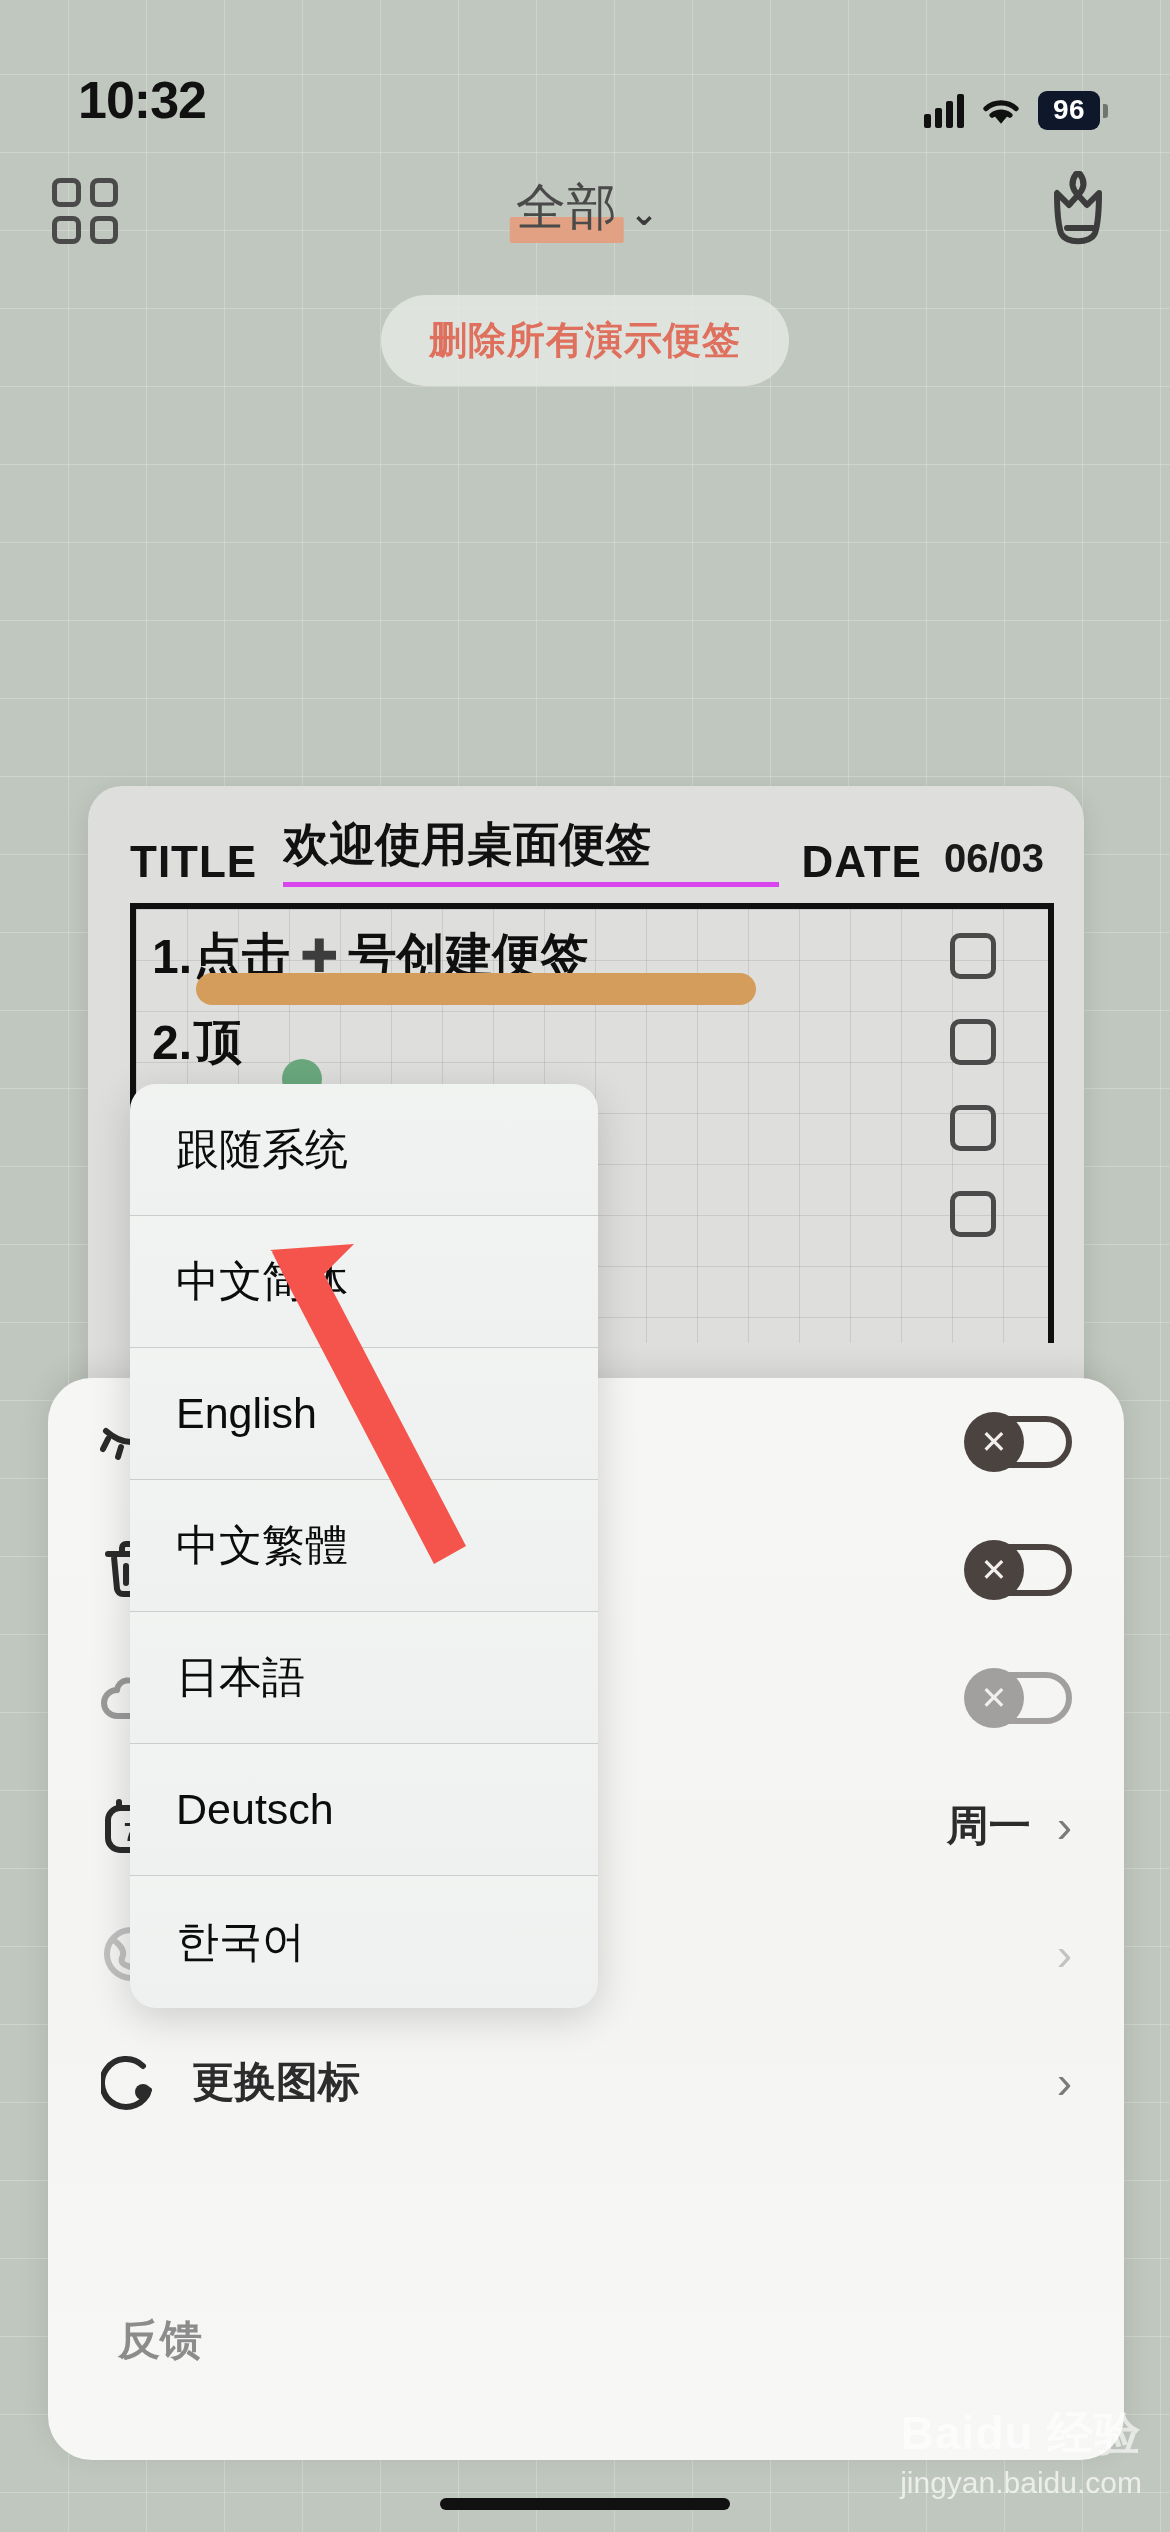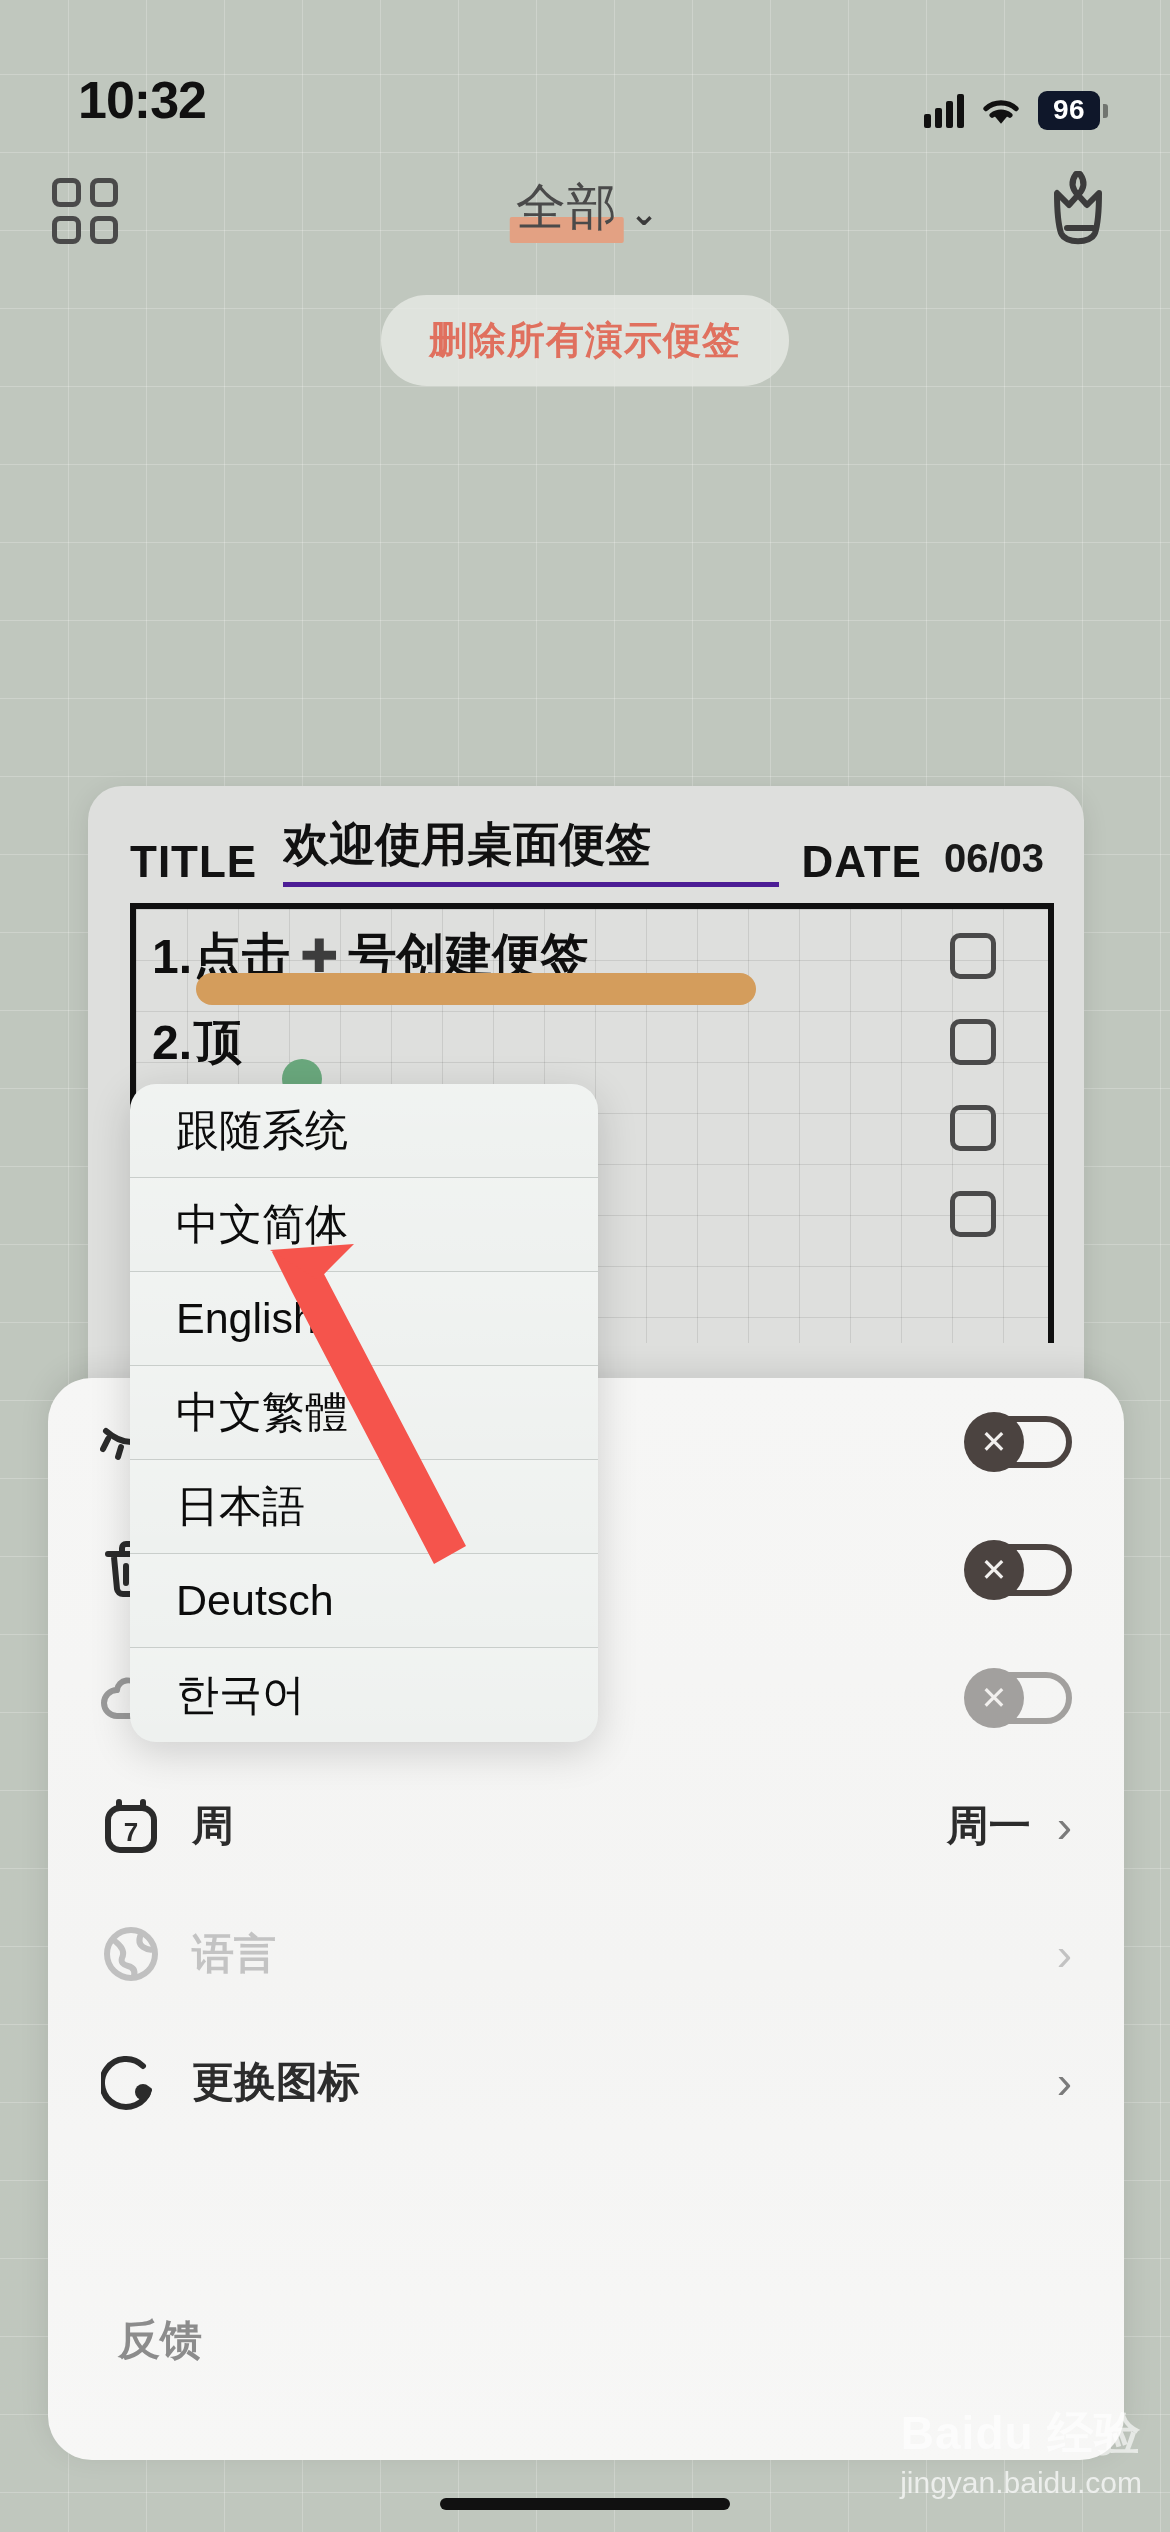--- a/index.html
+++ b/index.html
@@ -93,21 +93,21 @@
     background:#dedfdd; border-radius:34px 34px 8px 8px; z-index:2;
     box-shadow:0 6px 26px rgba(0,0,0,.10);
     overflow:hidden;
   }
   #note-head{
     display:flex; align-items:flex-end; padding:28px 40px 0 42px; gap:22px;
   }
   #note-head .lbl{ font-size:44px; font-weight:700; color:#131313; letter-spacing:1px; }
   #note-title-val{
     font-size:46px; font-weight:600; color:#111; flex:1;
-    border-bottom:5px solid #4c1d95; padding-bottom:6px; margin-left:4px;
+    border-bottom:5px solid #d946ef; padding-bottom:6px; margin-left:4px;
     white-space:nowrap; overflow:hidden;
   }
   #note-date-val{ font-size:40px; font-weight:600; color:#1a1a1a; padding-bottom:6px; }
   #note-body{
     margin:16px 30px 0 42px; border:6px solid #101010; border-bottom:none;
     height:440px; position:relative; overflow:hidden;
     background-image:
       linear-gradient(to right, rgba(0,0,0,.09) 1px, transparent 1px),
       linear-gradient(to bottom, rgba(0,0,0,.09) 1px, transparent 1px);
     background-size:51px 51px;
@@ -172,21 +172,21 @@
   }
 
   
   #lang-popup{
     position:absolute; left:130px; top:1084px; width:468px;
     background:#eef1ef; border-radius:26px; z-index:6;
     box-shadow:0 10px 40px rgba(0,0,0,.16);
     overflow:hidden;
   }
   .lang-item{
-    height:94px; display:flex; align-items:center; padding-left:46px;
+    height:132px; display:flex; align-items:center; padding-left:46px;
     font-size:43px; color:#0c0c0c; font-weight:400;
     border-bottom:1px solid #c9cecb;
     background:linear-gradient(180deg, rgba(255,255,255,.16), rgba(255,255,255,0));
   }
   .lang-item:last-child{ border-bottom:none; }
 
   
   #red-arrow{ position:absolute; left:258px; top:1230px; z-index:7; }
 
   

